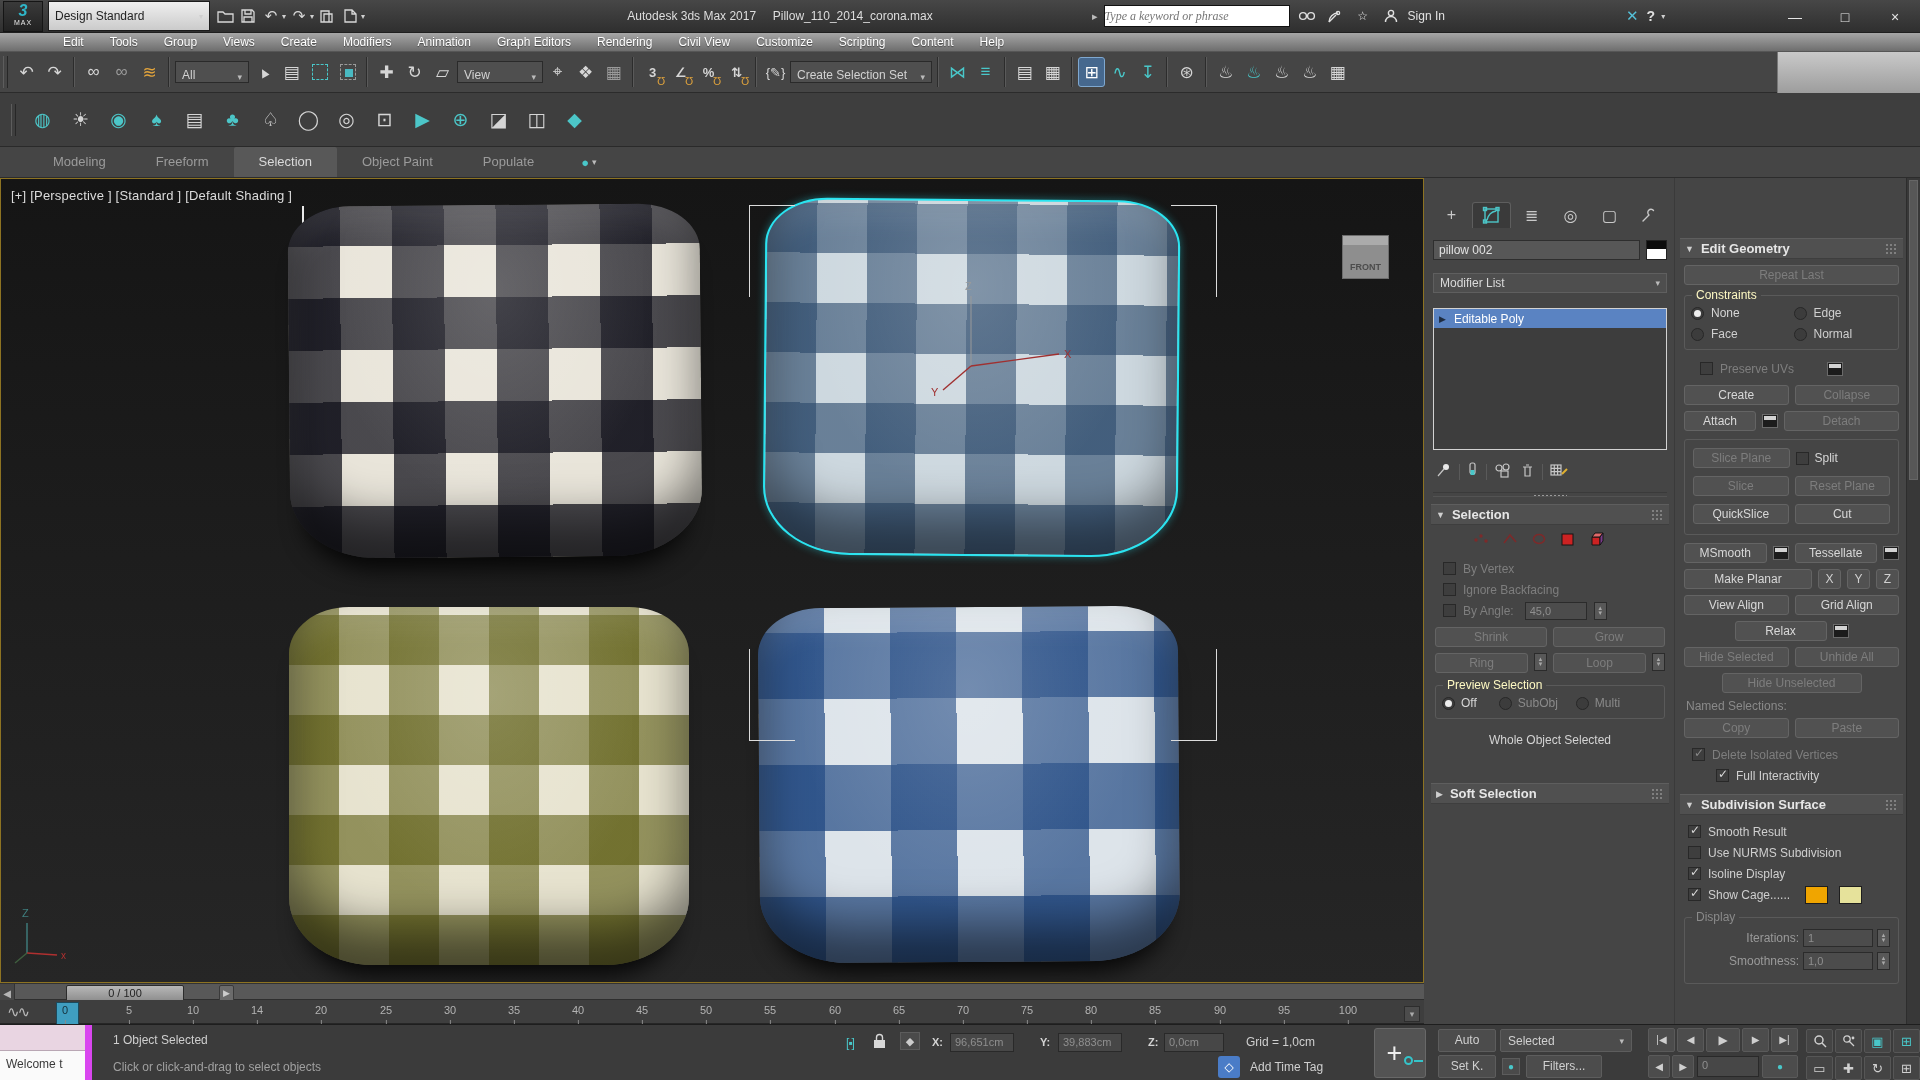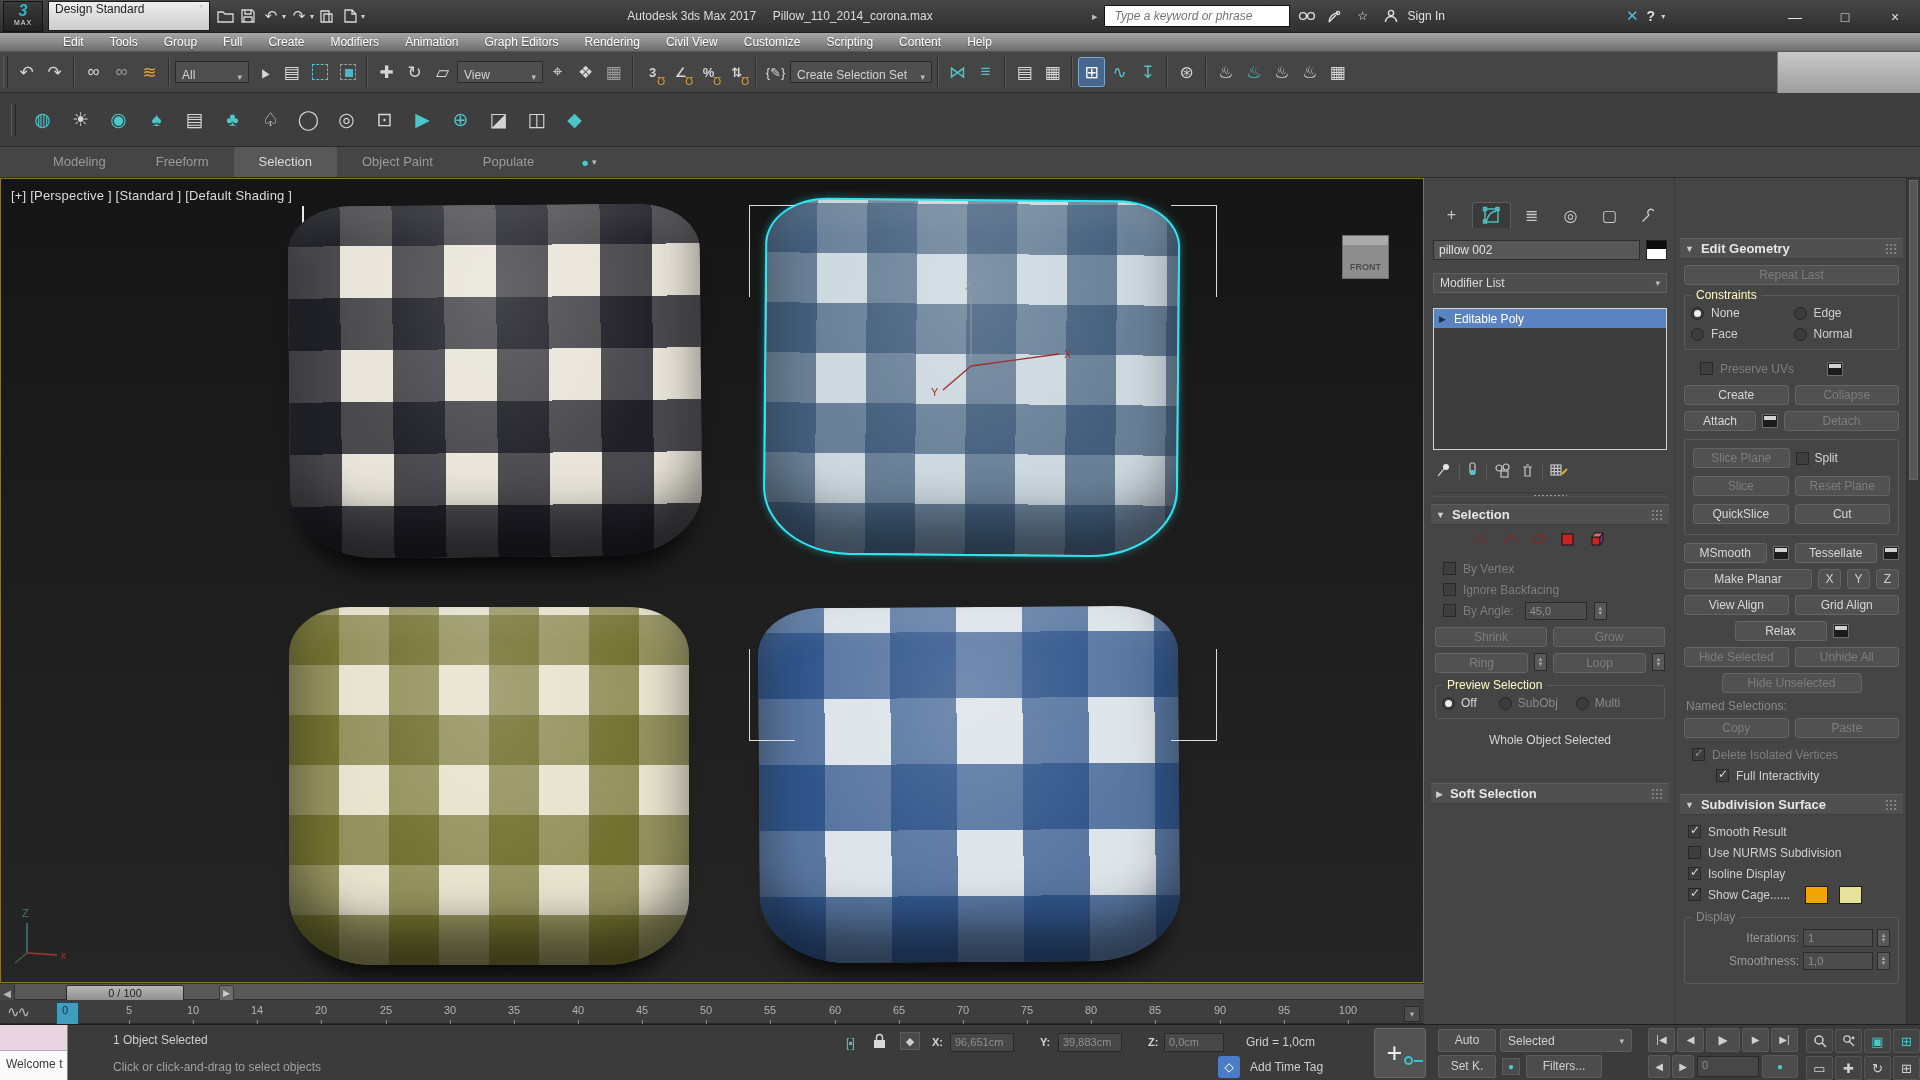--- a/index.html
+++ b/index.html
@@ -5,29 +5,29 @@
   *{box-sizing:border-box;margin:0;padding:0}
   html,body{width:1920px;height:1080px;overflow:hidden}
   body{font-family:"Liberation Sans","DejaVu Sans",sans-serif;background:#222;color:#ccc;font-size:12px}
   #app{position:relative;width:1920px;height:1080px;background:#3c3c3c;overflow:hidden}
 
   
   #titlebar{position:relative;height:33px;background:linear-gradient(#474747,#2f2f2f);display:flex;align-items:center;padding-left:3px;gap:5px;border-bottom:1px solid #1f1f1f}
   .logo{width:40px;height:31px;background:linear-gradient(#3a3a3a,#222);border:1px solid #151515;text-align:center;flex:none}
   .logo .three{color:#2fb6c9;font-size:16px;font-weight:bold;font-style:italic;line-height:17px}
   .logo .max{color:#e8e8e8;font-size:7px;letter-spacing:1px;line-height:8px}
-  .ws{width:162px;height:30px;background:linear-gradient(#efefef,#cbcbcb);border:1px solid #1c1c1c;color:#222;display:flex;justify-content:space-between;padding:0 6px;font-size:12px}
+  .ws{width:162px;height:30px;background:linear-gradient(#efefef,#cbcbcb);border:1px solid #1c1c1c;color:#222;display:flex;align-items:center;justify-content:space-between;padding:0 6px;font-size:12px}
   .qat{display:flex;align-items:center;gap:3px}
   .qat .qi{min-width:20px;height:22px;display:flex;align-items:center;justify-content:center;color:#d8d8d8;font-size:15px}
   .qat svg{stroke:#d8d8d8;fill:none;stroke-width:1.3}
   .ddmini{font-size:8px;color:#cfcfcf;margin-left:-2px}
   #title-text{position:absolute;left:520px;width:520px;text-align:center;color:#dedede;font-size:12px;white-space:nowrap}
   #search-zone{position:absolute;left:1092px;display:flex;align-items:center;gap:6px}
   #search-zone .arr{color:#bbb;font-size:11px}
-  #search-input{width:186px;height:22px;background:#fff;border:1px solid #111;color:#666;font-style:italic;font-size:12px;padding:0 10px;font-family:Liberation Sans, sans-serif}
+  #search-input{width:186px;height:22px;background:#fff;border:1px solid #111;color:#666;font-style:italic;font-size:12px;padding:0 0;font-family:Liberation Serif, serif}
   .ic-top{display:flex;align-items:center;justify-content:center;min-width:22px;height:22px;color:#e0e0e0}
   .ic-top svg{stroke:#e0e0e0;fill:none;stroke-width:1.4}
   #signin-label{color:#e2e2e2;font-size:12px}
   #infocenter{position:absolute;left:1626px;display:flex;align-items:center;gap:8px}
   .a360x{color:#55c0d8;font-size:15px;font-weight:bold}
   .helpq{color:#e0e0e0;font-size:14px;font-weight:bold}
   #winctl{position:absolute;right:0;top:0;height:33px;display:flex}
   .wbtn{width:50px;height:33px;display:flex;align-items:center;justify-content:center;color:#e5e5e5;font-size:14px}
 
   
@@ -158,21 +158,21 @@
   .mini::before{content:"";position:absolute;left:1px;top:1px;right:1px;height:4px;background:#d2d2d2}
   .xyz{width:23px;height:20px;background:#515151;border:1px solid #646464;border-radius:3px;color:#d0d0d0;display:flex;align-items:center;justify-content:center;font-size:12px}
   .cageswatch{width:23px;height:18px;border:1px solid #1e1e1e;margin-left:8px}
   .disp-row{display:flex;align-items:center;justify-content:flex-end;gap:4px;margin:5px 2px}
   .disp-row .lab{color:#9a9a9a}
   .disp-row .nfield{width:70px}
 
   
   #statusbar{position:relative;height:56px;background:#3b3b3b;border-top:1px solid #1e1e1e}
   .sb{position:absolute}
-  #listener{left:0;top:0;width:68px;height:56px;border-right:1px solid #d946ef}
+  #listener{left:0;top:0;width:92px;height:56px;border-right:7px solid #d946ef}
   #listener .l1{height:26px;background:#e9d5e2;border-bottom:1px solid #b9a7b4}
   #listener .l2{height:29px;background:#fafafa;color:#3a3a3a;font-size:12px;padding:6px 0 0 6px;white-space:nowrap;overflow:hidden}
   .sb-text{color:#cfcfcf;font-size:12px}
   .sb-dim{color:#a0a0a0;font-size:12px}
   .sfield{height:19px;background:#474747;border:1px solid #292929;color:#8f8f8f;font-size:11px;line-height:17px;padding:0 4px}
   .slab{color:#d4d4d4;font-size:11px;font-weight:bold}
   .sbtn{background:#4c4c4c;border:1px solid #5d5d5d;color:#d0d0d0;font-size:12px;text-align:center;border-radius:2px}
   .timetag-ic{width:22px;height:22px;background:#4a7cc7;border-radius:3px;color:#fff;display:flex;align-items:center;justify-content:center;font-size:12px}
   #setkeys{left:1374px;top:3px;width:52px;height:50px;background:#535353;border:1px solid #686868;border-radius:3px;display:flex;align-items:center;justify-content:center;color:#eee;font-size:27px}
   #setkeys .keyic{width:9px;height:9px;border:2px solid #35c3c9;border-radius:50%;position:relative;margin:14px 0 0 2px}
@@ -262,21 +262,21 @@
       <span class="wbtn">—</span>
       <span class="wbtn">□</span>
       <span class="wbtn">×</span>
     </div>
   </div>
 
   <div id="menubar">
     <span class="menu-item">Edit</span>
     <span class="menu-item">Tools</span>
     <span class="menu-item">Group</span>
-    <span class="menu-item">Full</span>
+    <span class="menu-item">Views</span>
     <span class="menu-item">Create</span>
     <span class="menu-item">Modifiers</span>
     <span class="menu-item">Animation</span>
     <span class="menu-item">Graph Editors</span>
     <span class="menu-item">Rendering</span>
     <span class="menu-item">Civil View</span>
     <span class="menu-item">Customize</span>
     <span class="menu-item">Scripting</span>
     <span class="menu-item">Content</span>
     <span class="menu-item">Help</span>

